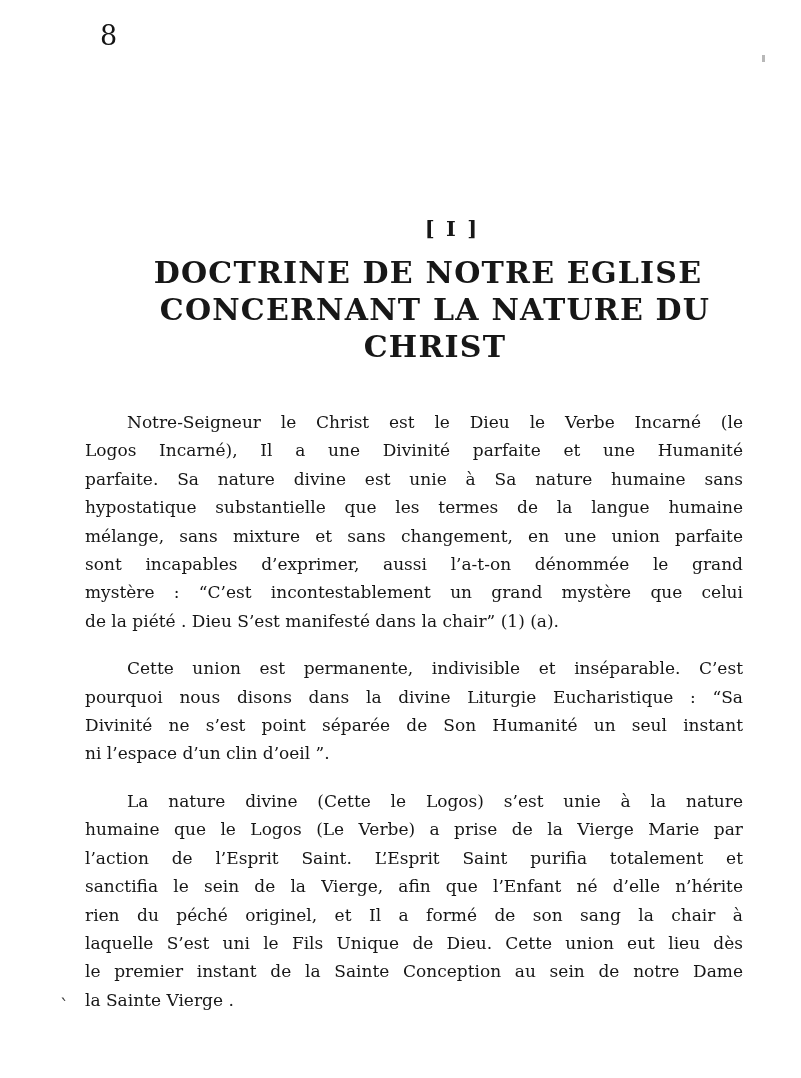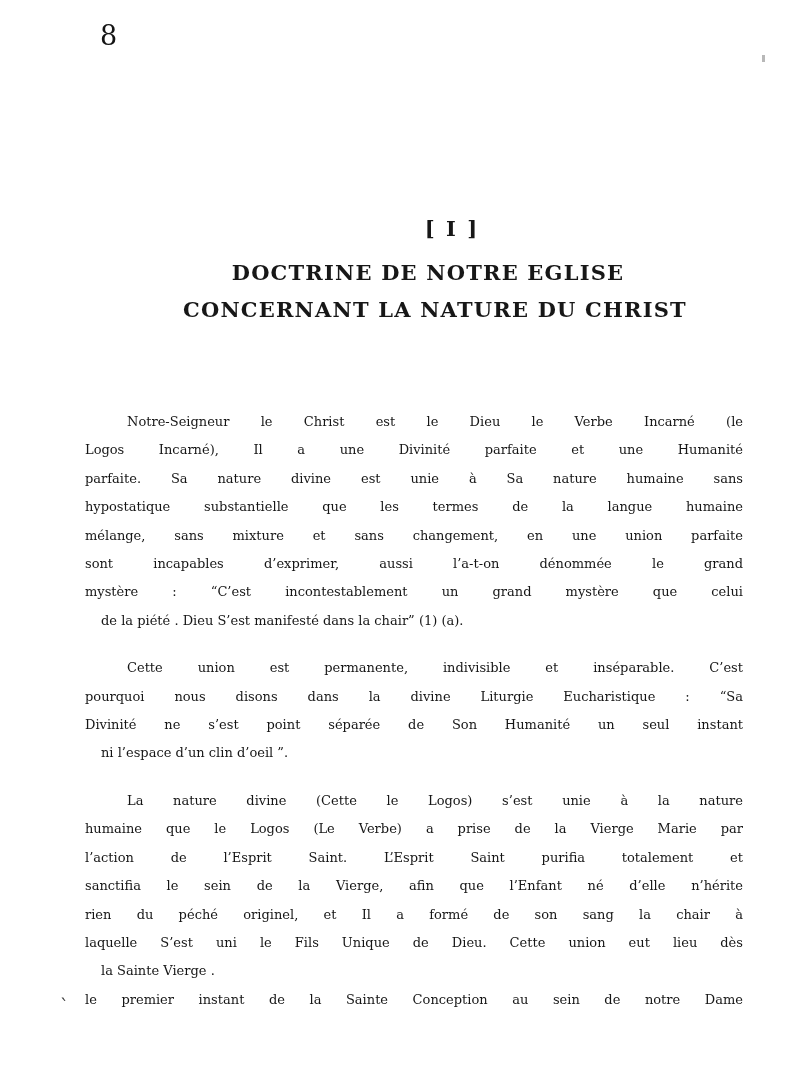--- a/index.html
+++ b/index.html
@@ -29,42 +29,42 @@
     font-weight: bold;
     color: #171717;
   }
   .heading-index {
     font-size: 21px;
     letter-spacing: 2px;
     margin-bottom: 13px;
     padding-left: 48px;
   }
   .heading-line {
-    font-size: 21px;
+    font-size: 30px;
     letter-spacing: 1.2px;
     line-height: 37px;
   }
   .heading-line.second { padding-left: 14px; text-align: center; }
   .body-block {
     position: absolute;
     top: 408px;
     left: 85px;
     width: 658px;
-    font-size: 13px;
+    font-size: 17px;
     line-height: 28.4px;
     color: #161616;
   }
   .paragraph { margin-bottom: 19px; }
   .line {
     text-align: justify;
     text-align-last: justify;
     white-space: normal;
   }
   .line.first { text-indent: 42px; }
-  .line.last { text-align-last: left; margin-left: 16px; }
+  .line.last { text-align-last: left; }
   .it { }
   .artifact-speck {
     position: absolute;
     top: 55px;
     left: 762px;
     width: 3px;
     height: 7px;
     background: #9a9a9a;
     opacity: 0.7;
   }
@@ -108,20 +108,20 @@
         <div class="line"><span class="it">Divinité ne s’est point séparée de Son Humanité un seul instant</span></div>
         <div class="line last"><span class="it">ni l’espace d’un clin d’oeil ”.</span></div>
       </div>
       <div class="paragraph">
         <div class="line first"><span>La nature divine (Cette le Logos) s’est unie à la nature</span></div>
         <div class="line"><span>humaine que le Logos (Le Verbe) a prise de la Vierge Marie par</span></div>
         <div class="line"><span>l’action de l’Esprit Saint. L’Esprit Saint purifia totalement et</span></div>
         <div class="line"><span>sanctifia le sein de la Vierge, afin que l’Enfant né d’elle n’hérite</span></div>
         <div class="line"><span>rien du péché originel, et Il a formé de son sang la chair à</span></div>
         <div class="line"><span>laquelle S’est uni le Fils Unique de Dieu. Cette union eut lieu dès</span></div>
+        <div class="line"><span>le premier instant de la Sainte Conception au sein de notre Dame</span></div>
         <div class="line last"><span>la Sainte Vierge .</span></div>
-        <div class="line"><span>le premier instant de la Sainte Conception au sein de notre Dame</span></div>
       </div>
     </div>
 
   <div class="artifact-mark">`</div>
 
 </div>
 
 </body></html>

